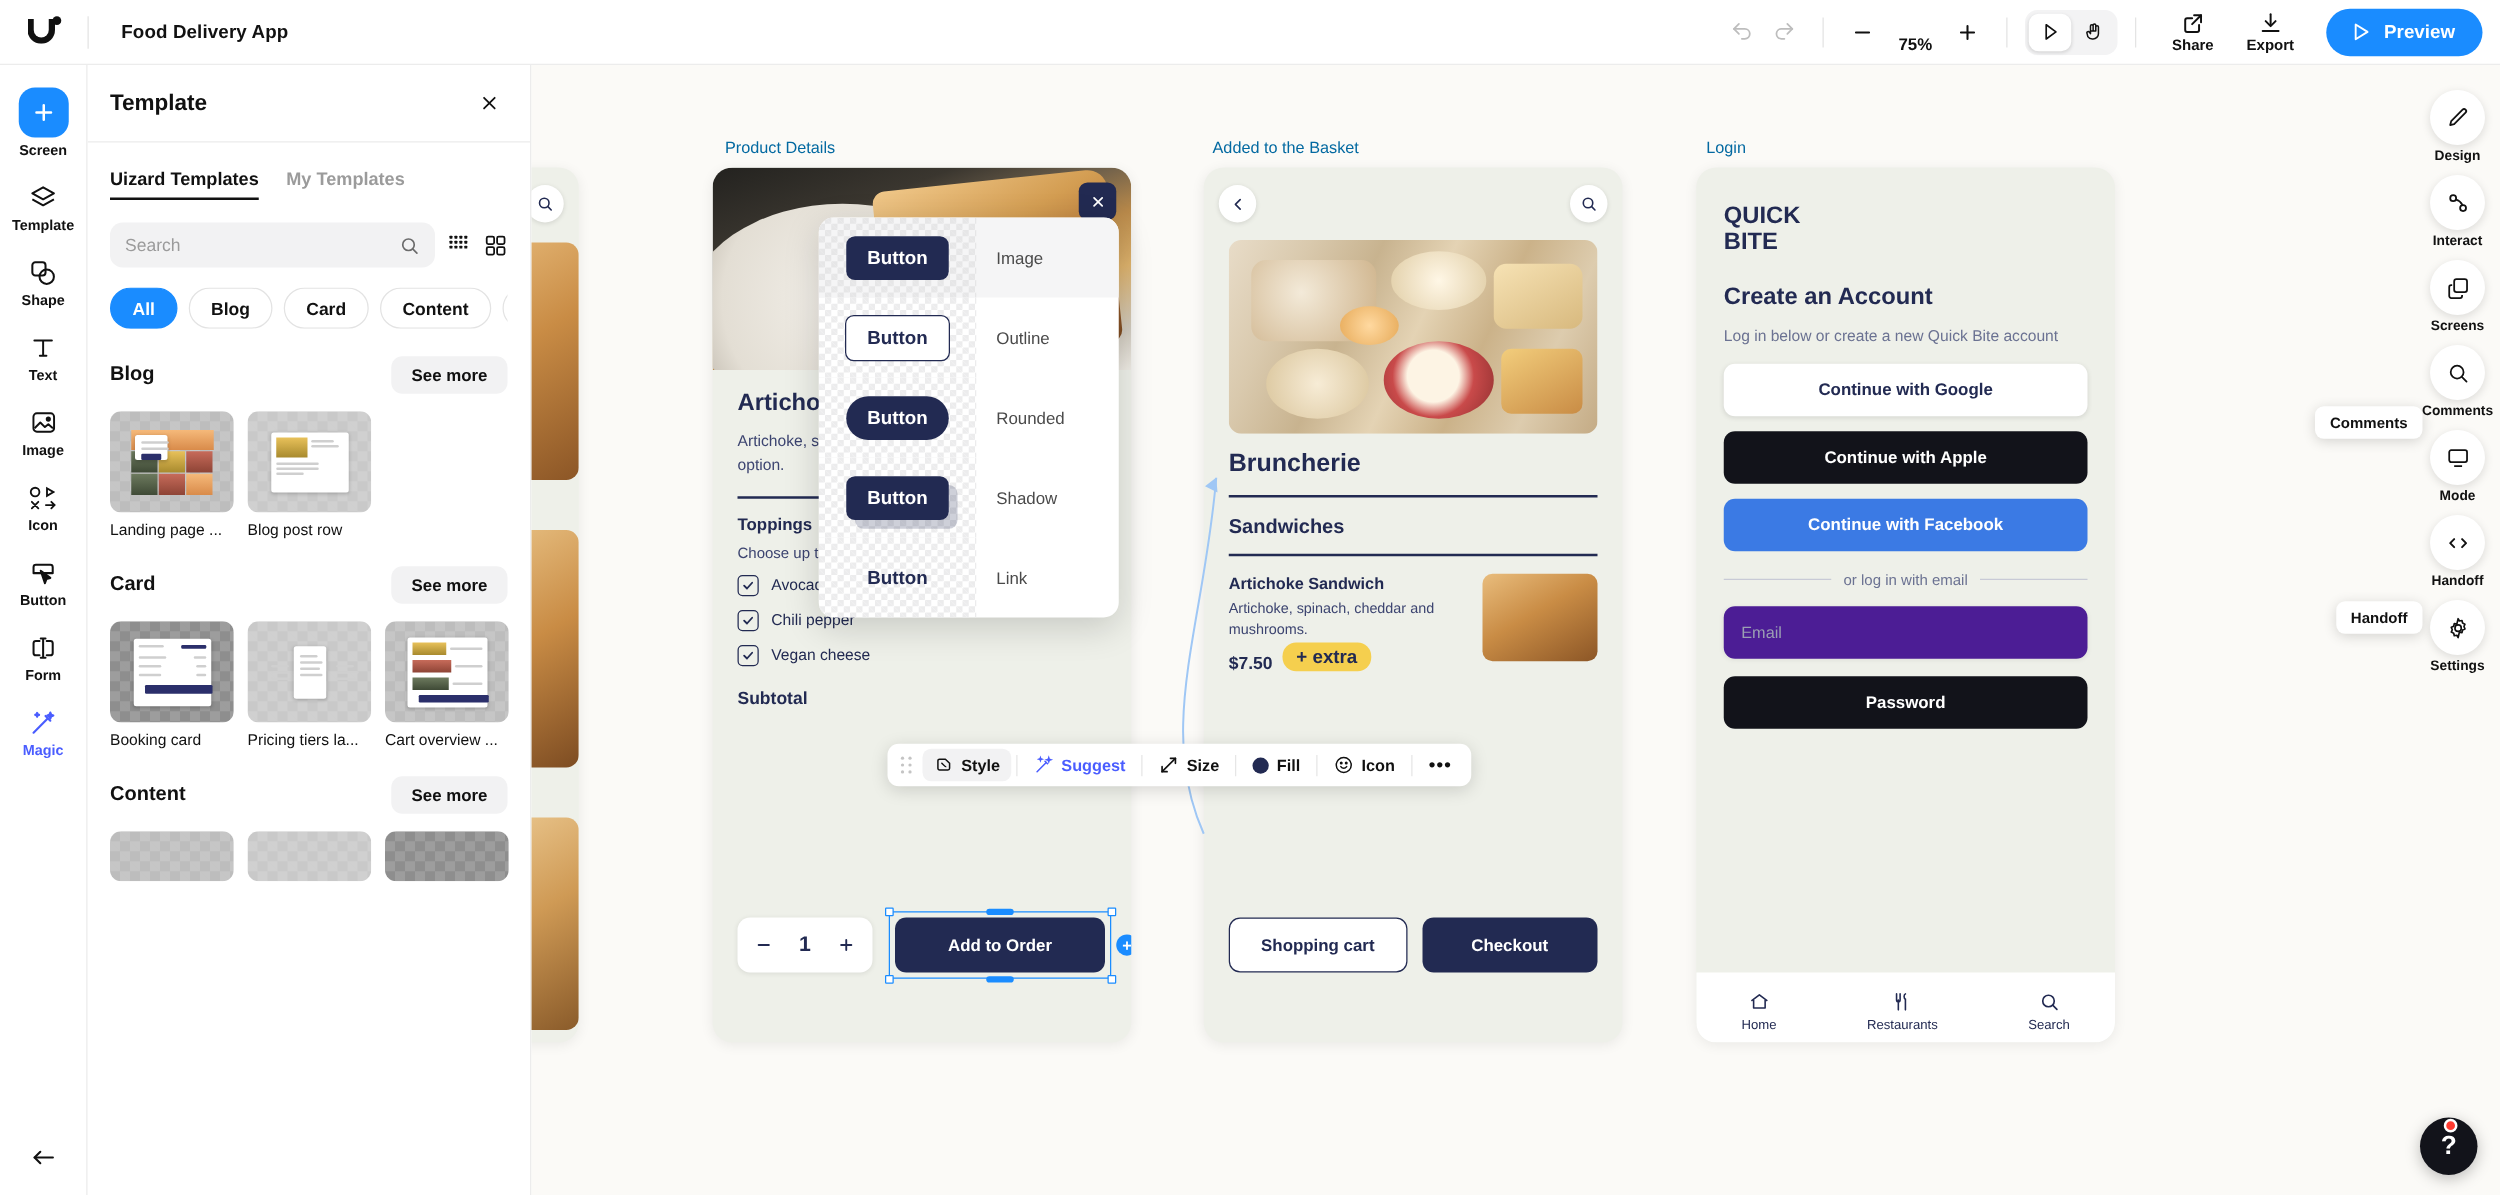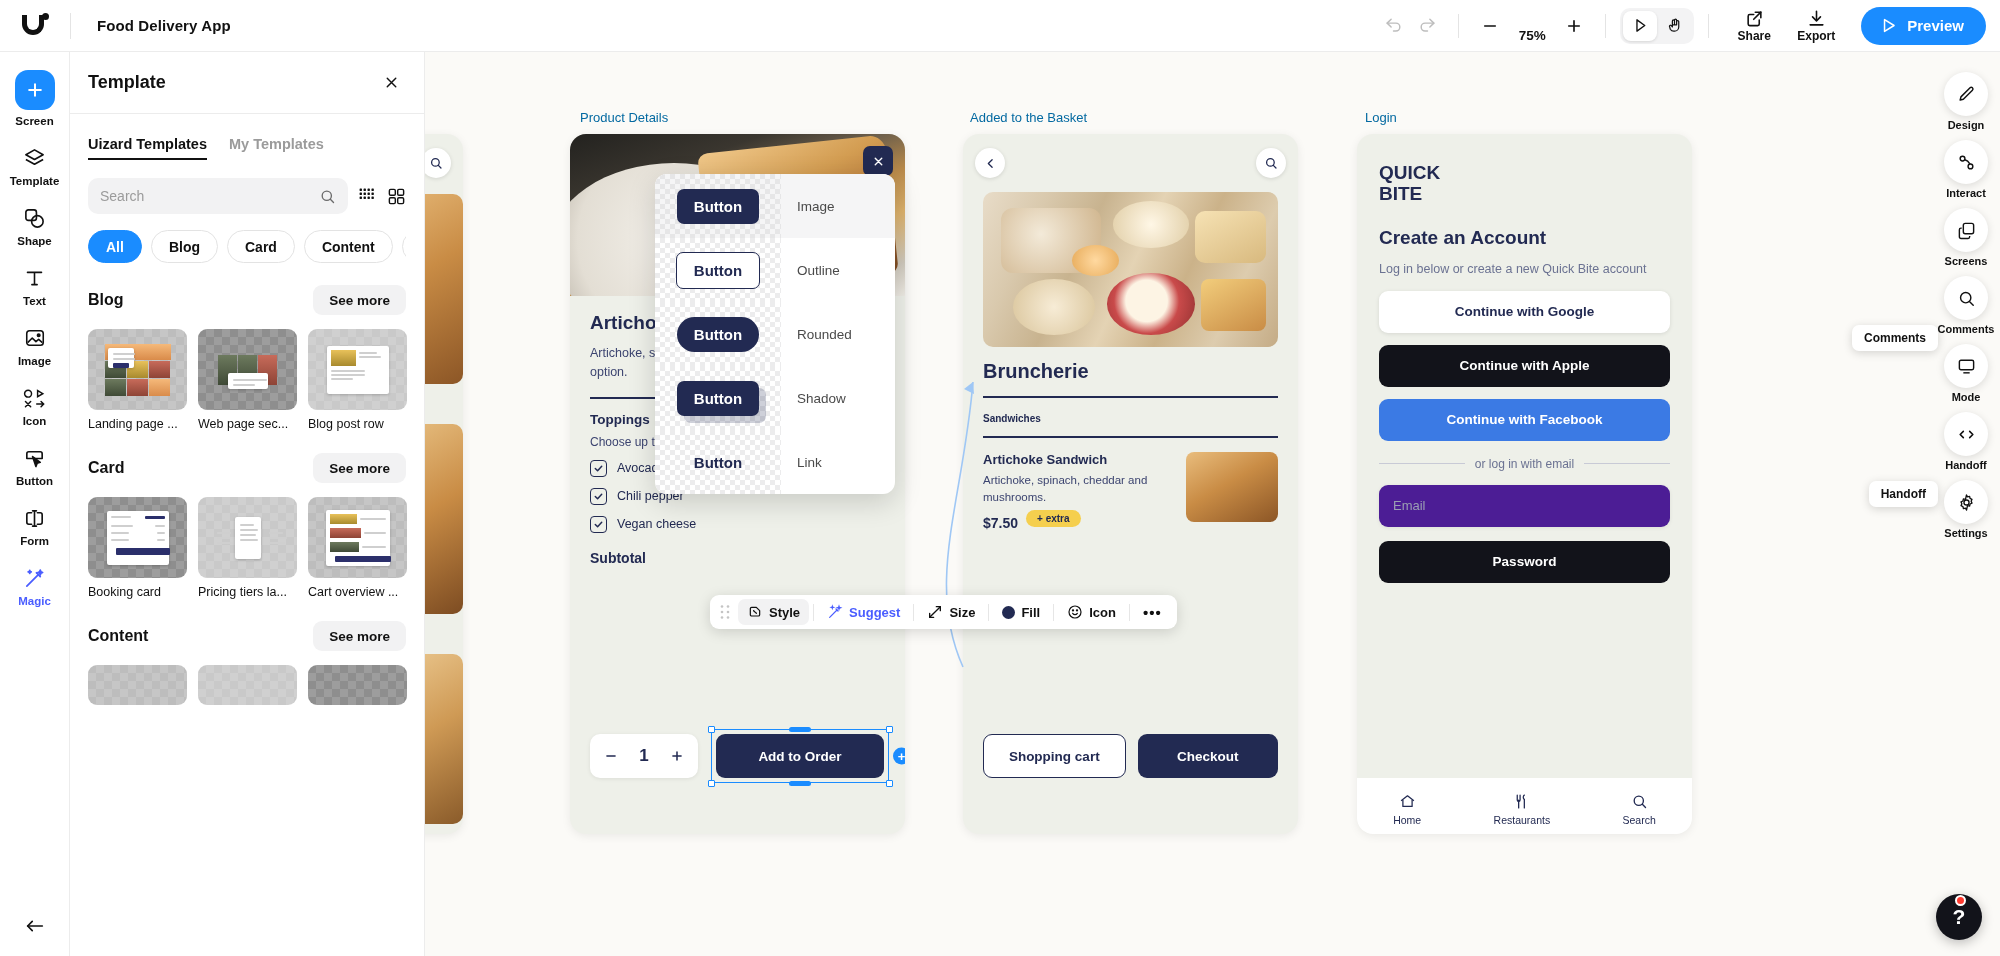--- a/index.html
+++ b/index.html
@@ -256,28 +256,28 @@
     display: flex; align-items: center; justify-content: center;
     box-shadow: 0 1px 4px rgba(0,0,0,.12); color: #222a52;
   }
   .close-x-btn {
     width: 30px; height: 30px; border-radius: 7px; background: #222a52;
     display: flex; align-items: center; justify-content: center; color: #fff;
   }
 
   .rest-title { font-size: 20px; font-weight: 700; color: #222a52; }
   .sec-rule { height: 2px; background: #222a52; margin-top: 13px; }
-  .menu-head { font-size: 10px; font-weight: 700; color: #222a52; margin-top: 15px; }
+  .menu-head { font-size: 16px; font-weight: 700; color: #222a52; margin-top: 15px; }
   .menu-item { display: flex; gap: 12px; margin-top: 14px; }
   .mi-name { font-size: 13px; font-weight: 700; color: #222a52; }
   .mi-desc { font-size: 11.5px; color: #3c4470; margin-top: 5px; line-height: 1.5; }
   .mi-price { font-size: 14px; font-weight: 700; color: #222a52; margin-top: 8px; display: inline-block; }
   .badge-extra {
     background: #f5cf4e; border-radius: 11px; padding: 3px 11px;
-    font-size: 10px; font-weight: 700; color: #222a52; margin-left: 8px;
+    font-size: 15px; font-weight: 700; color: #222a52; margin-left: 8px;
   }
   .mi-thumb {
     width: 92px; height: 70px; border-radius: 8px; flex: none;
     background: linear-gradient(150deg,#e9bd7d 0%, #c98c45 45%, #8c5626 100%);
   }
   .pair-btns { position: absolute; left: 20px; right: 20px; bottom: 56px; display: flex; gap: 12px; }
   .btn-outline {
     flex: 1; height: 44px; border: 1.6px solid #222a52; border-radius: 9px; background: #fff;
     display: flex; align-items: center; justify-content: center;
     font-size: 13.5px; font-weight: 700; color: #222a52;
@@ -656,38 +656,20 @@
                     <div class="ph red"></div>
                 </div>
                 <div class="row2">
                   <div class="ph bld"></div>
                     <div class="ph red"></div>
                     <div class="ph sky"></div>
                 </div>
               </div>
             </div>
             <div class="thumb-label">Landing page ...</div>
-          </div>
-          <div class="thumb-cell">
-            <div class="thumb dark">
-              <div style="width:60px;position:relative;">
-                <div class="photo-strip" style="width:60px;height:30px;">
-                  <div class="row2">
-                      <div class="ph bld"></div>
-                      <div class="ph bld"></div>
-                      <div class="ph red"></div>
-                    </div>
-                </div>
-                <div class="mini" style="position:absolute;left:10px;top:18px;width:40px;height:16px;padding-top:3px;">
-                  <div class="mini-line m"></div>
-                    <div class="mini-line s"></div>
-                </div>
-              </div>
-            </div>
-            <div class="thumb-label">Web page sec...</div>
           </div>
           <div class="thumb-cell">
             <div class="thumb light">
               <div class="mini" style="width:62px;height:48px;padding:4px;">
                 <div style="display:flex;gap:3px;">
                   <div class="ph yel" style="width:20px;height:16px;"></div>
                   <div style="flex:1;">
                       <div class="mini-line s" style="margin:2px 0;width:18px;"></div>
                       <div class="mini-line s" style="margin:2px 0;width:22px;"></div>
                     </div>

